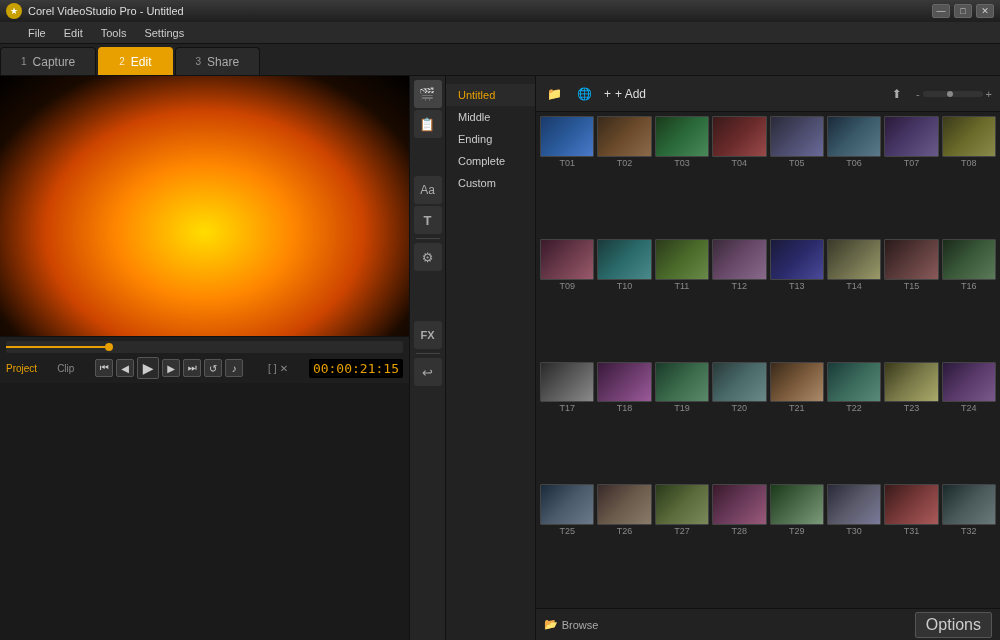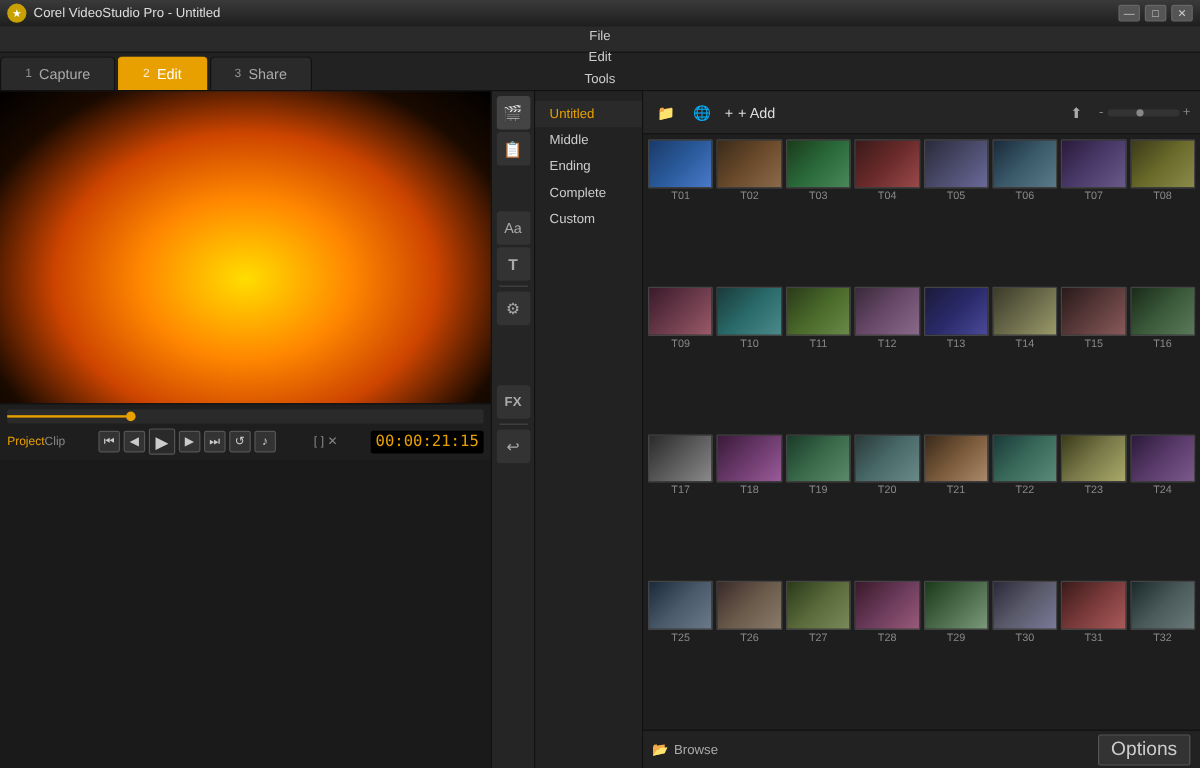--- a/index.html
+++ b/index.html
@@ -7,42 +7,42 @@
 
     
     #title-bar { height: 22px; background: linear-gradient(to bottom, #3a3a3a, #1e1e1e); display: flex; align-items: center; justify-content: space-between; padding: 0 6px; }
     #title-bar-left { display: flex; align-items: center; gap: 6px; }
     #app-icon { width: 16px; height: 16px; background: #c8a000; border-radius: 50%; display: flex; align-items: center; justify-content: center; font-size: 9px; color: #fff; }
     #title-text { font-size: 11px; color: #ddd; }
     #title-controls { display: flex; gap: 4px; }
     .title-btn { width: 18px; height: 14px; background: #555; border: 1px solid #666; border-radius: 2px; display: flex; align-items: center; justify-content: center; font-size: 9px; color: #ccc; cursor: pointer; }
 
     
-    #menu-bar { height: 22px; background: #2a2a2a; display: flex; align-items: center; padding: 0 4px; gap: 2px; border-bottom: 1px solid #111; flex-direction: column; }
+    #menu-bar { height: 22px; background: #2a2a2a; display: flex; align-items: center; padding: 0 20px; gap: 2px; border-bottom: 1px solid #111; }
     .menu-item { padding: 2px 8px; font-size: 11px; color: #ccc; cursor: pointer; border-radius: 2px; }
 
     
     #tab-bar { height: 32px; background: #222; display: flex; align-items: flex-end; padding: 0 0; border-bottom: 1px solid #111; }
     .tab { height: 28px; padding: 0 20px; display: flex; align-items: center; gap: 6px; font-size: 12px; cursor: pointer; border-radius: 4px 4px 0 0; color: #aaa; background: #2a2a2a; border: 1px solid #111; border-bottom: none; margin-right: 2px; }
     .tab.active { background: #e8a000; color: #fff; border-color: #e8a000; }
     .tab-num { font-size: 10px; opacity: 0.8; }
 
     
     #main { display: flex; height: calc(640px - 76px); }
 
     
     #left-panel { width: 410px; display: flex; flex-direction: column; background: #1a1a1a; border-right: 1px solid #111; }
     #preview-area { height: 260px; background: #000; position: relative; overflow: hidden; }
     #preview-video { width: 100%; height: 100%; background: radial-gradient(ellipse at 50% 60%, #ffdd00 0%, #ff8800 30%, #cc4400 55%, #1a0a00 80%, #000 100%); }
     #preview-controls { background: #1e1e1e; padding: 4px 6px; border-top: 1px solid #111; }
     #scrubber-bar { height: 12px; background: #2a2a2a; border-radius: 2px; position: relative; margin-bottom: 4px; }
     #scrubber-thumb { position: absolute; top: 2px; left: 25%; width: 8px; height: 8px; background: #e8a000; border-radius: 50%; }
     #scrubber-track { position: absolute; top: 5px; left: 0; width: 25%; height: 2px; background: #e8a000; }
     #ctrl-row { display: flex; align-items: center; gap: 4px; }
-    #ctrl-labels { display: flex; gap: 0; font-size: 10px; color: #888; }
+    #ctrl-labels { display: flex; gap: 20px; font-size: 10px; color: #888; }
     .ctrl-label { font-size: 10px; }
     .ctrl-label.active { color: #e8a000; }
     #playback-btns { display: flex; align-items: center; gap: 3px; margin: 0 auto; }
     .pb-btn { width: 18px; height: 18px; background: #333; border: 1px solid #555; border-radius: 2px; display: flex; align-items: center; justify-content: center; font-size: 10px; color: #ccc; cursor: pointer; }
     .pb-btn.play { background: #2a2a2a; width: 22px; height: 22px; font-size: 14px; }
     #timecode { font-size: 13px; color: #e8a000; background: #000; padding: 2px 4px; border-radius: 2px; font-family: monospace; margin-left: auto; }
     #scrubber-markers { display: flex; gap: 3px; align-items: center; margin-left: 4px; }
     .scr-mark { font-size: 10px; color: #888; cursor: pointer; }
 
     

